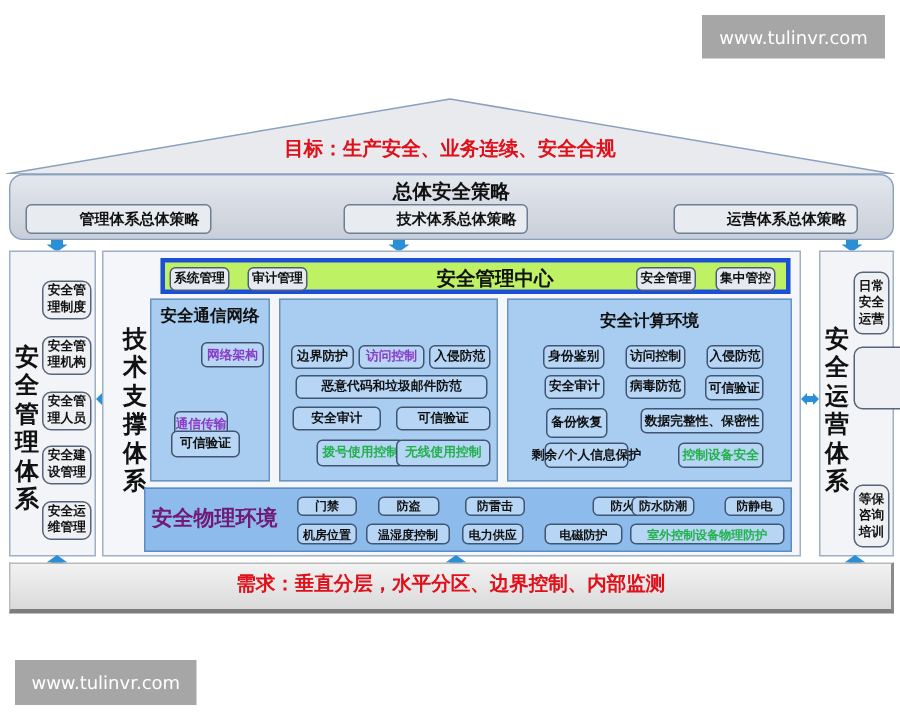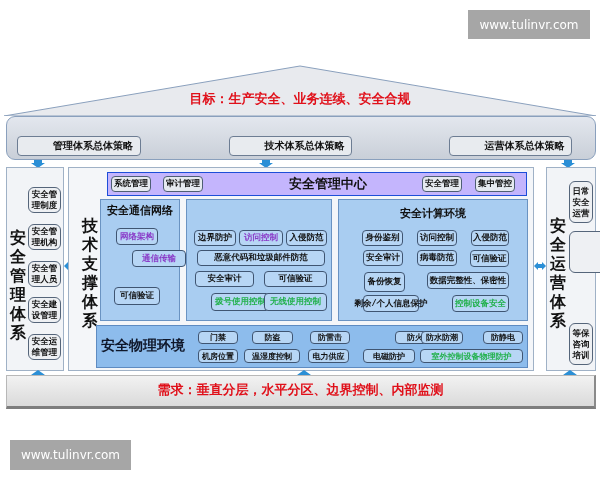--- a/index.html
+++ b/index.html
@@ -13,21 +13,21 @@
               border:1px solid #8aa0bd; border-radius:9px; }
   .strategy-title { left:0; top:2px; width:100%; text-align:center; font-weight:bold; font-size:13px; color:#111; }
   .sub-strat { top:19px; height:20px; background:#e8ebef; border:1px solid #6d7d93; border-radius:4px;
                font-size:10px; font-weight:bold; color:#111; display:flex; align-items:center; justify-content:center;padding-left:28px; }
   .arrow-down { width:14px; height:8px; }
   .side { top:167px; background:#f2f4f7; border:1px solid #9fb1c6; }
   .side-title { font-weight:bold; font-size:16px; color:#111; line-height:19px; text-align:center; }
   .side-item { background:#eef0f3; border:1px solid #55657a; border-radius:6px; font-size:8.5px; font-weight:bold;
                color:#111; display:flex; align-items:center; justify-content:center; text-align:center; line-height:11px; }
   .tech { left:68px; top:167px; width:466px; height:204px; background:#f4f6f9; border:1px solid #9fb1c6; }
-  .mgmt-center { left:107px; top:172px; width:420px; height:24px; background:#c4b5fd; border:1px solid #1d4ed8; }
+  .mgmt-center { left:107px; top:172px; width:420px; height:24px; background:#bef264; border:3px solid #1d4ed8; }
   .chip { background:#e6eaf0; border:1px solid #4e5e74; border-radius:4px; font-size:8.5px; font-weight:bold; color:#111;
           display:flex; align-items:center; justify-content:center; white-space:nowrap; }
   .zone { background:#a9cdf1; border:1px solid #6a93c2; }
   .zone-title { font-weight:bold; font-size:11px; color:#111; text-align:center; }
   .bchip { background:#b7d6f5; border:1px solid #3f5572; border-radius:4px; font-size:8.5px; font-weight:bold; color:#111;
            display:flex; align-items:center; justify-content:center; white-space:nowrap; }
   .purple { color:#8a3cc8; }
   .green { color:#22b14c; }
   .physical { left:96px; top:325px; width:432px; height:43px; background:#8dbcec; border:1px solid #5e8bc1; }
   .demand { left:6px; top:375px; width:590px; height:34px; background:linear-gradient(#f2f2f2,#dadada);
@@ -39,20 +39,21 @@
 
 <div class="abs wm" style="left:468px;top:10px;width:122px;height:29px;">www.tulinvr.com</div>
 <div class="abs wm" style="left:10px;top:440px;width:121px;height:30px;">www.tulinvr.com</div>
 
 <svg class="abs roof" viewBox="0 0 600 52">
   <polygon points="4,52 300,2 596,52" fill="#e8eaee" stroke="#8aa0bd" stroke-width="1"></polygon>
 </svg>
 <div class="abs goal">目标：生产安全、业务连续、安全合规</div>
 
 <div class="abs strategy">
+  <div class="abs strategy-title">总体安全策略</div>
   <div class="abs sub-strat" style="left:10px;width:124px;">管理体系总体策略</div>
   <div class="abs sub-strat" style="left:222px;width:123px;">技术体系总体策略</div>
   <div class="abs sub-strat" style="left:442px;width:123px;">运营体系总体策略</div>
 </div>
 
 <svg class="abs arrow-down" style="left:31px;top:160px;" viewBox="0 0 14 8">
     <polygon points="3,0 11,0 11,3 14,3 7,8 0,3 3,3" fill="#2b8fd6"></polygon>
   </svg>
 <svg class="abs arrow-down" style="left:259px;top:160px;" viewBox="0 0 14 8">
     <polygon points="3,0 11,0 11,3 14,3 7,8 0,3 3,3" fill="#2b8fd6"></polygon>
@@ -123,22 +124,22 @@
 <div class="abs mgmt-center">
   <div class="abs chip" style="left:3px;top:3px;width:40px;height:16px;">系统管理</div>
   <div class="abs chip" style="left:55px;top:3px;width:40px;height:16px;">审计管理</div>
   <div class="abs" style="left:140px;top:2px;width:160px;text-align:center;font-weight:bold;font-size:13px;color:#111;">安全管理中心</div>
   <div class="abs chip" style="left:314px;top:3px;width:40px;height:16px;">安全管理</div>
   <div class="abs chip" style="left:367px;top:3px;width:40px;height:16px;">集中管控</div>
 </div>
 
 <div class="abs zone" style="left:100px;top:199px;width:80px;height:122px;">
   <div class="abs zone-title" style="left:0;top:3px;width:100%;">安全通信网络</div>
-  <div class="abs bchip purple" style="left:15px;top:28px;width:42px;height:17px;">网络架构</div>
-  <div class="abs bchip purple" style="left:15px;top:50px;width:54px;height:17px;margin-left:16px;">通信传输</div>
+  <div class="abs bchip purple" style="left:33px;top:28px;width:42px;height:17px;">网络架构</div>
+  <div class="abs bchip purple" style="left:15px;top:74px;width:36px;height:17px;">通信传输</div>
   <div class="abs bchip" style="left:13px;top:87px;width:46px;height:18px;">可信验证</div>
 </div>
 
 <div class="abs zone" style="left:186px;top:199px;width:146px;height:122px;">
   <div class="abs bchip" style="left:7px;top:30px;width:42px;height:16px;">边界防护</div>
   <div class="abs bchip purple" style="left:52px;top:30px;width:44px;height:16px;">访问控制</div>
   <div class="abs bchip" style="left:99px;top:30px;width:41px;height:16px;">入侵防范</div>
   <div class="abs bchip" style="left:10px;top:50px;width:128px;height:16px;">恶意代码和垃圾邮件防范</div>
   <div class="abs bchip" style="left:8px;top:71px;width:59px;height:16px;">安全审计</div>
   <div class="abs bchip" style="left:77px;top:71px;width:63px;height:16px;">可信验证</div>
@@ -154,21 +155,21 @@
   <div class="abs bchip" style="left:24px;top:50px;width:40px;height:16px;">安全审计</div>
   <div class="abs bchip" style="left:78px;top:50px;width:40px;height:16px;">病毒防范</div>
   <div class="abs bchip" style="left:131px;top:50px;width:39px;height:17px;">可信验证</div>
   <div class="abs bchip" style="left:25px;top:72px;width:41px;height:20px;">备份恢复</div>
   <div class="abs bchip" style="left:88px;top:72px;width:82px;height:17px;">数据完整性、保密性</div>
   <div class="abs bchip" style="left:24px;top:95px;width:56px;height:17px;font-family:Liberation Mono, monospace;">剩余/个人信息保护</div>
   <div class="abs bchip green" style="left:113px;top:95px;width:57px;height:17px;">控制设备安全</div>
 </div>
 
 <div class="abs physical">
-  <div class="abs" style="left:4px;top:11px;font-weight:bold;font-size:14px;color:#0f172a;">安全物理环境</div>
+  <div class="abs" style="left:4px;top:11px;font-weight:bold;font-size:14px;color:#701a75;">安全物理环境</div>
   <div class="abs bchip" style="left:101px;top:5px;width:40px;height:13px;font-size:8px;">门禁</div>
   <div class="abs bchip" style="left:155px;top:5px;width:41px;height:13px;font-size:8px;">防盗</div>
   <div class="abs bchip" style="left:213px;top:5px;width:40px;height:13px;font-size:8px;">防雷击</div>
   <div class="abs bchip" style="left:270px;top:5px;width:40px;height:13px;font-size:8px;margin-left:28px;">防火</div>
   <div class="abs bchip" style="left:324px;top:5px;width:42px;height:13px;font-size:8px;">防水防潮</div>
   <div class="abs bchip" style="left:386px;top:5px;width:40px;height:13px;font-size:8px;">防静电</div>
   <div class="abs bchip" style="left:101px;top:23px;width:40px;height:14px;font-size:8px;">机房位置</div>
   <div class="abs bchip" style="left:147px;top:23px;width:56px;height:14px;font-size:8px;">温湿度控制</div>
   <div class="abs bchip" style="left:211px;top:23px;width:41px;height:14px;font-size:8px;">电力供应</div>
   <div class="abs bchip" style="left:266px;top:23px;width:52px;height:14px;font-size:8px;">电磁防护</div>

